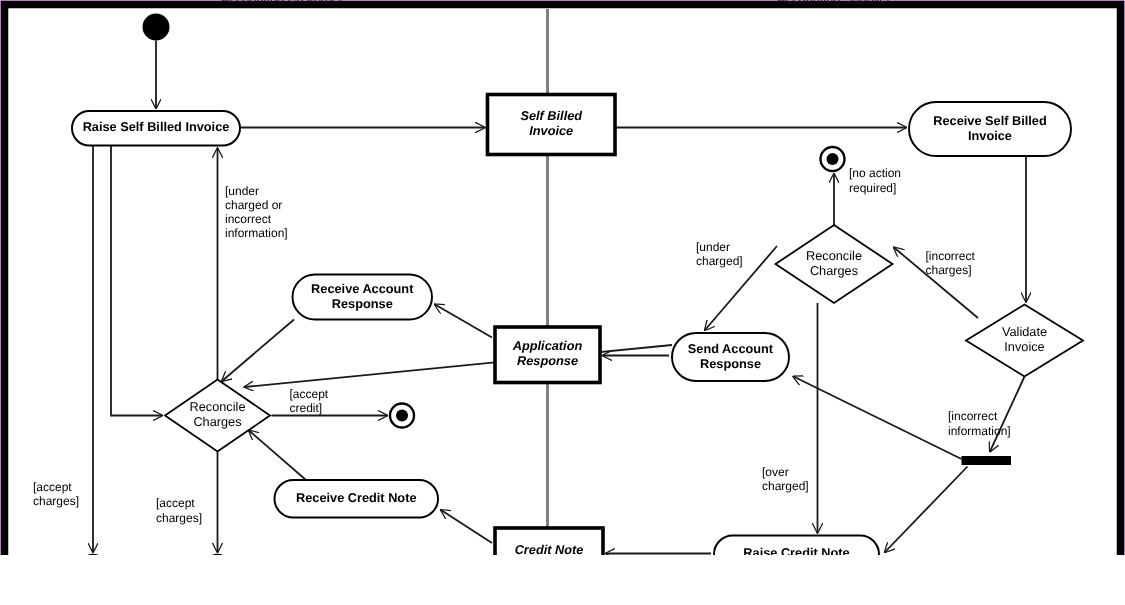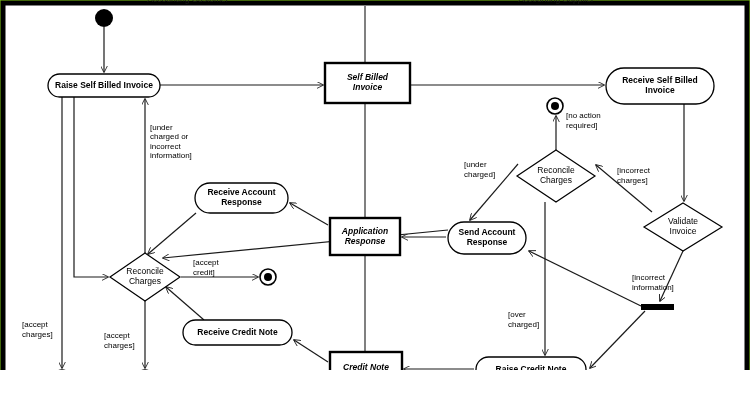--- a/index.html
+++ b/index.html
@@ -1,17 +1,17 @@
 <!DOCTYPE html>
 <html><head>
 <meta charset="utf-8">
 <style>
   html,body{margin:0;padding:0;background:#fff;}
   body{font-family:"Liberation Sans",sans-serif;}
-  #stage{position:relative;width:750px;height:370px;background:#84cc16;overflow:hidden;}
+  #stage{position:relative;width:750px;height:370px;background:#f0abfc;overflow:hidden;}
   #diagram{position:absolute;left:0;top:0;width:750px;height:403px;}
   .lane-title{font-size:8.5px;fill:#1a1a1a;}
   .node-label{font-size:8.5px;font-weight:bold;fill:#000;}
   .obj-label{font-size:8.5px;font-weight:bold;font-style:italic;fill:#000;}
   .dec-label{font-size:8.5px;fill:#000;}
   .guard{font-size:8px;fill:#000;}
   text{font-family:"Liberation Sans",sans-serif;dominant-baseline:middle;}
 </style>
 </head>
 <body>

